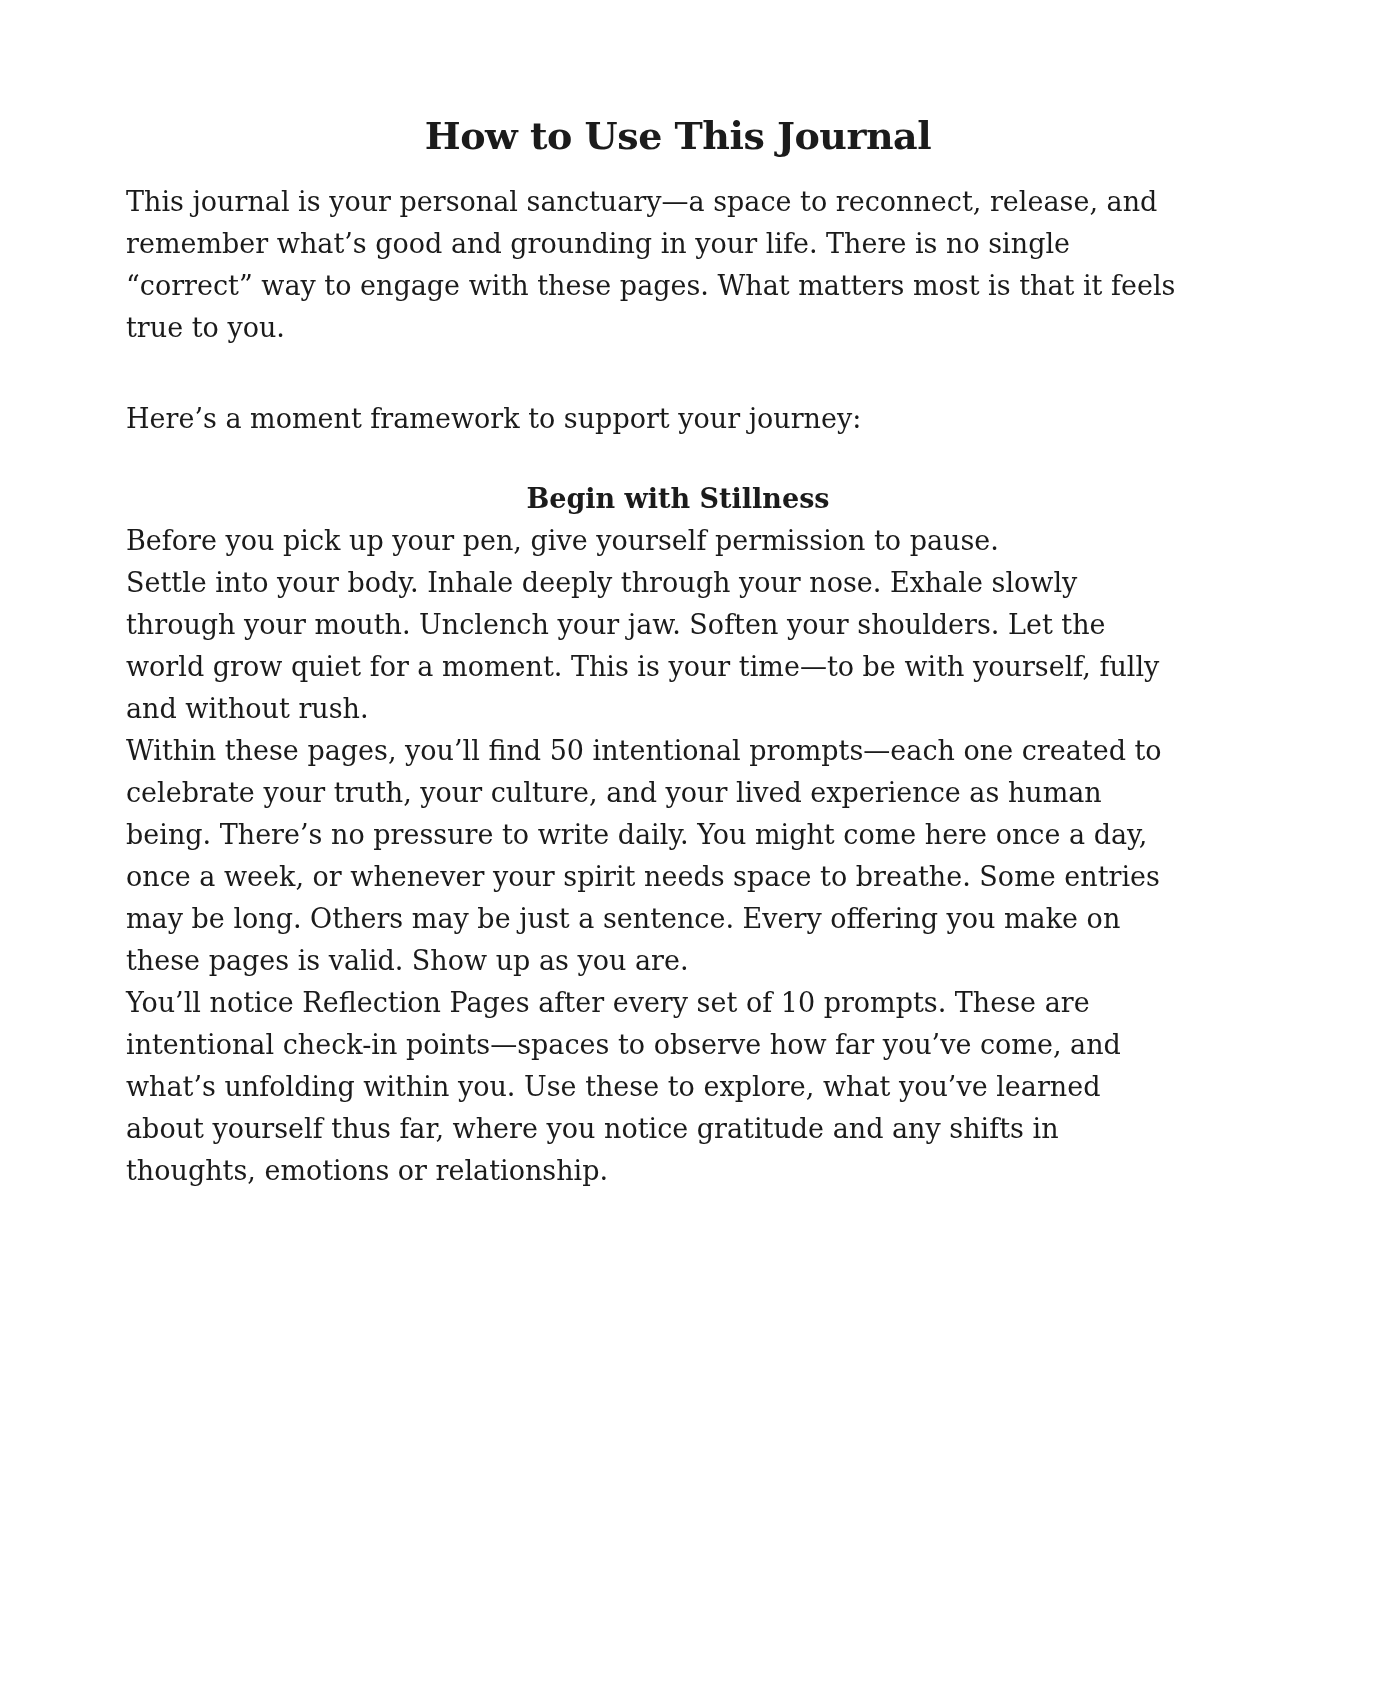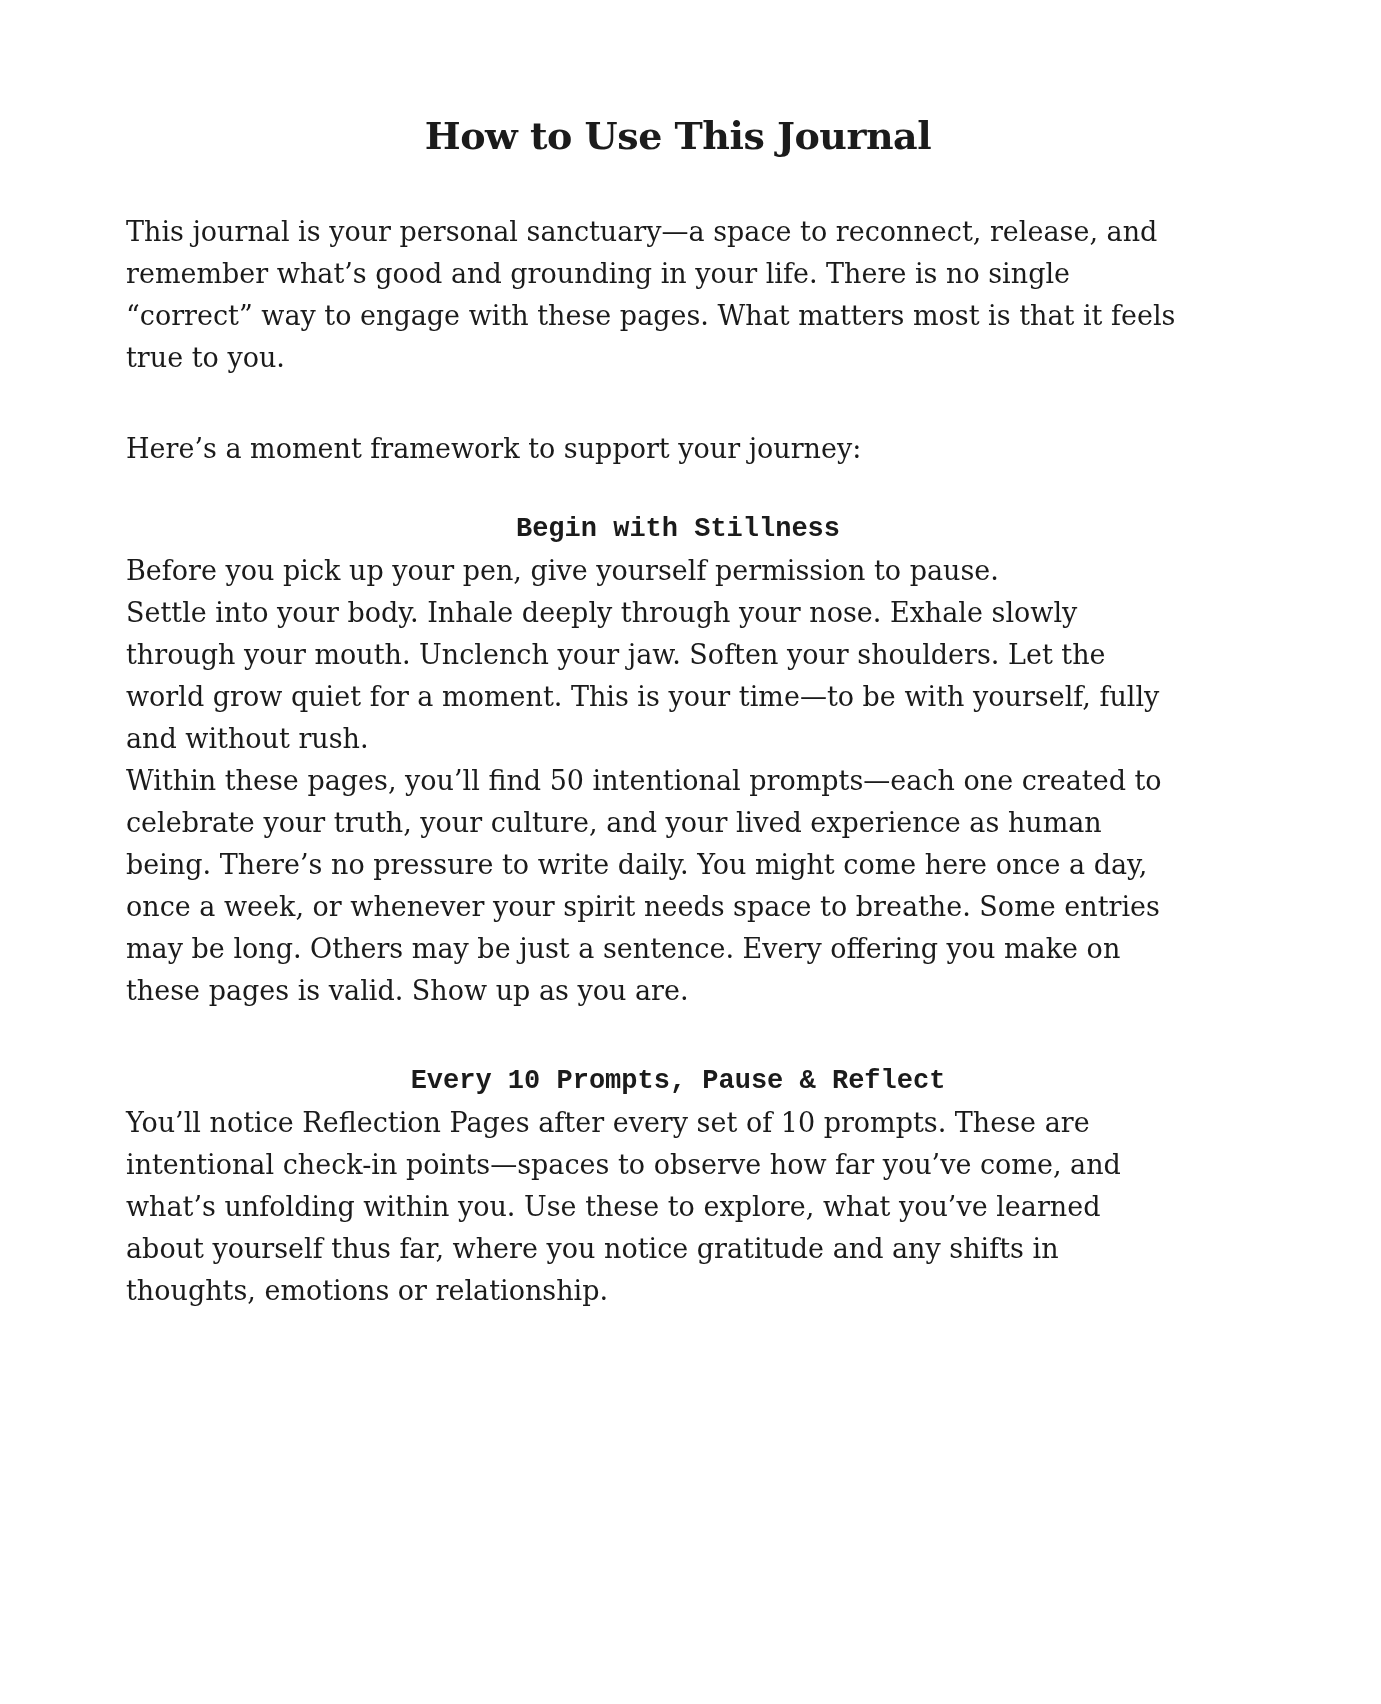--- a/index.html
+++ b/index.html
@@ -29,30 +29,29 @@
     letter-spacing: -0.5px;
     text-align: center;
     white-space: pre;
   }
   p.body {
     margin: 0;
     font-size: 27px;
     line-height: 42px;
     white-space: pre;
   }
-  p.intro    { margin-top: 54px; }
+  p.intro    { margin-top: 24px; }
   p.framework{ margin-top: 49px; }
   h2.sec-heading {
     margin: 48px 0 0 0;
     font-size: 27px;
     line-height: 42px;
     font-weight: bold;
     text-align: center;
     white-space: pre;
-    font-family: Liberation Mono, monospace;
   }
   section.s1 h2.sec-heading { margin-top: 38px; }
 </style>
 </head>
 <body>
 
 <div class="doc-page">
 
   <h1 class="doc-title">How to Use This Journal</h1>
 
@@ -75,21 +74,20 @@
   <section class="s2">
     <p class="body">Within these pages, you’ll find 50 intentional prompts—each one created to
 celebrate your truth, your culture, and your lived experience as human
 being. There’s no pressure to write daily. You might come here once a day,
 once a week, or whenever your spirit needs space to breathe. Some entries
 may be long. Others may be just a sentence. Every offering you make on
 these pages is valid. Show up as you are.</p>
   </section>
 
   <section class="s3">
-    <h2 class="sec-heading">Every 10 Prompts, Pause &amp; Reflect</h2>
     <p class="body">You’ll notice Reflection Pages after every set of 10 prompts. These are
 intentional check-in points—spaces to observe how far you’ve come, and
 what’s unfolding within you. Use these to explore, what you’ve learned
 about yourself thus far, where you notice gratitude and any shifts in
 thoughts, emotions or relationship.</p>
   </section>
 
 </div>
 
 </body></html>

